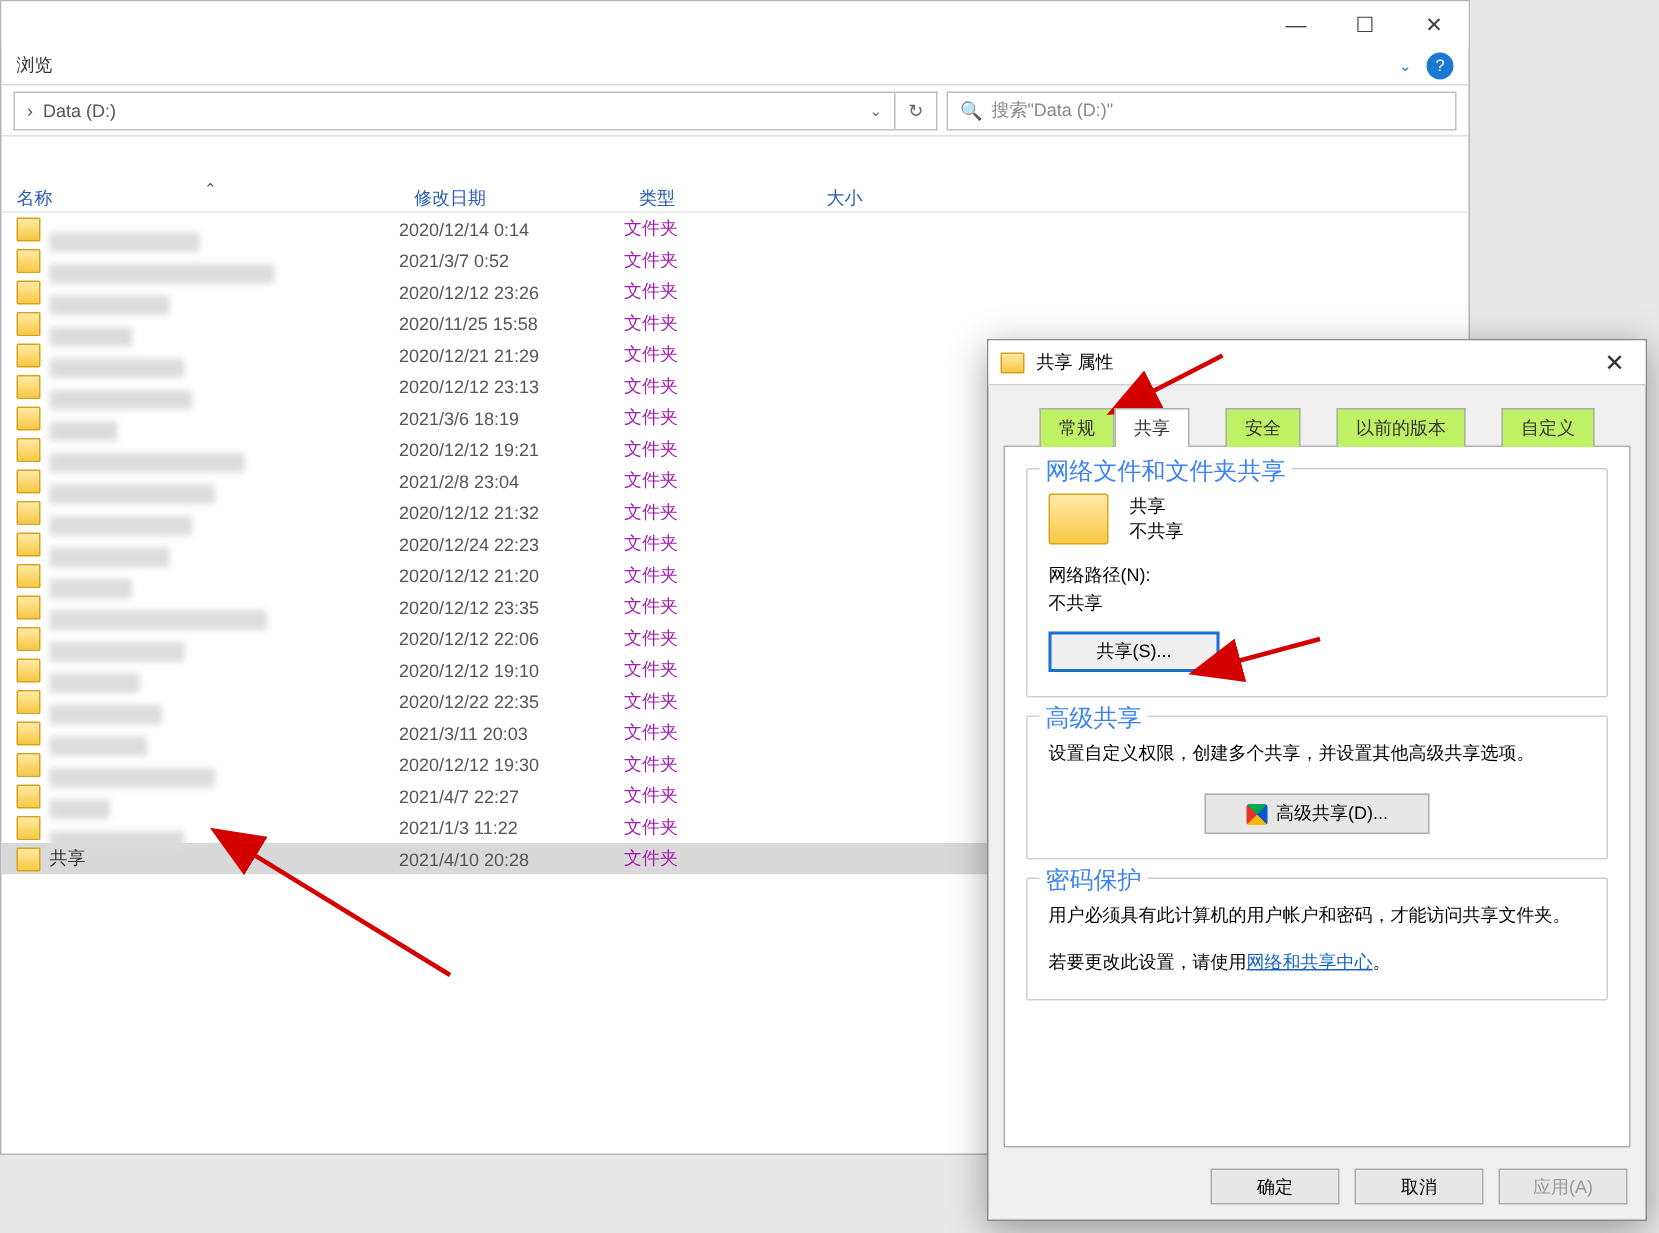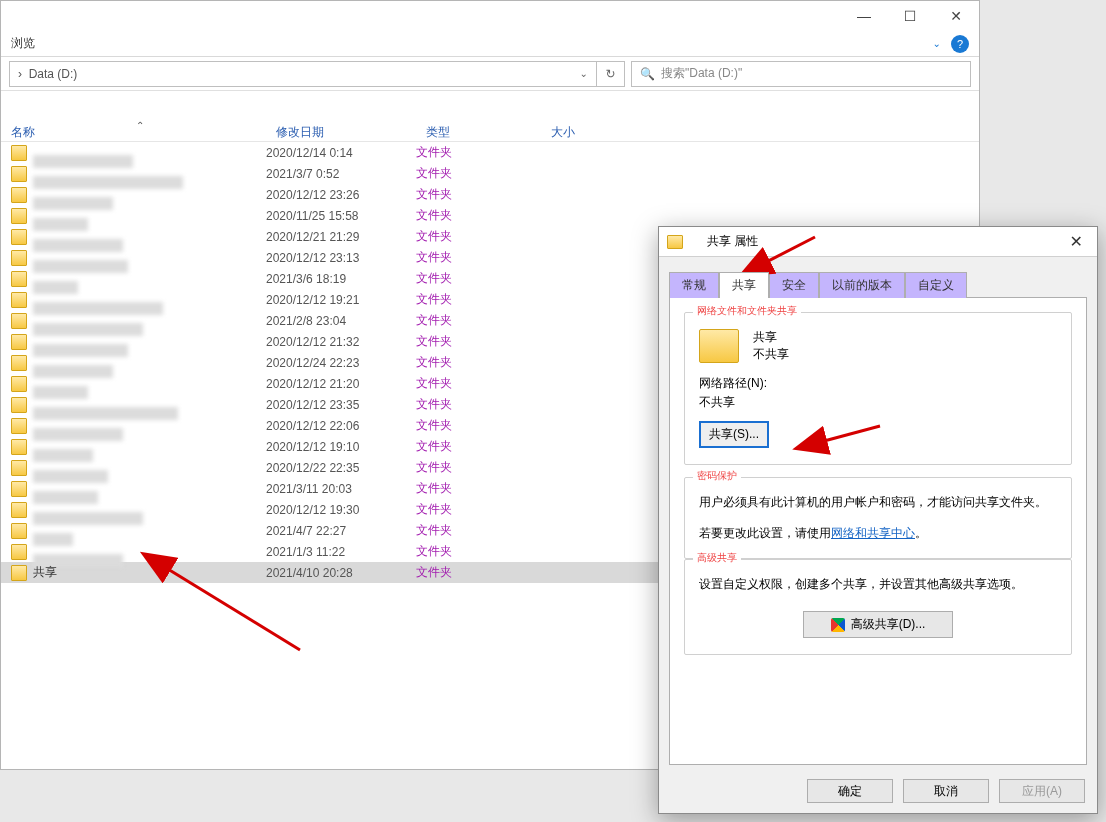--- a/index.html
+++ b/index.html
@@ -97,63 +97,63 @@
       background:#f0f0f0;
       border:1px solid #8a8a8a;
       box-shadow:0 6px 24px rgba(0,0,0,.35);
     }
     .p-title {
       height:30px;background:#ffffff;
       display:flex;align-items:center;
       padding:0 8px;border-bottom:1px solid #d0d0d0;
       justify-content:space-between;
     }
-    .p-title-left{display:flex;align-items:center;gap:24px;text-align:center;}
+    .p-title-left{display:flex;align-items:center;gap:8px;text-align:center;}
     .p-folder-ic{
       width:16px;height:14px;
       background:linear-gradient(#ffe9a6,#f7c843);
       border:1px solid #d4a51a;border-radius:1px;
     }
     .p-close{font-size:16px;color:#333;padding:0 6px;}
     .tabs {
       display:flex;align-items:flex-end;height:28px;
       padding-left:10px;gap:0;margin-top:12px;
     }
     .tab {
       padding:4px 12px;border:1px solid #aeaeae;border-bottom:none;
       background:#f0f0f0;font-size:12px;color:#333;
       position:relative;top:1px;
     }
     .tab.active{background:#ffffff;z-index:3;}
-    .tab:not(.active){background:#c4b5fd;}
+    .tab:not(.active){background:#bef264;margin-left:24px;}
     .tabpage {
       margin:0 10px 10px 10px;
       background:#ffffff;border:1px solid #aeaeae;
       height:468px;padding:14px 14px;
     }
     .group {
       border:1px solid #d0d0d0;border-radius:2px;
       padding:16px 14px 16px 14px;margin-bottom:12px;
       position:relative;
     }
     .group-title{
       position:absolute;top:-9px;left:8px;background:#fff;
-      padding:0 4px;font-size:10px;color:#ef4444;
+      padding:0 4px;font-size:16px;color:#3b82f6;
     }
     .share-row{display:flex;align-items:flex-start;gap:14px;}
     .share-ic{
       width:40px;height:34px;
       background:linear-gradient(#ffe9a6,#f7c843);
       border:1px solid #d4a51a;border-radius:2px;
     }
     .share-txt div{line-height:17px;}
     .net-path-lbl{margin-top:12px;}
     .net-path-val{margin-top:2px;margin-bottom:10px;}
     .share-btn{
-      display:inline-block;padding:3px 8px;
+      display:inline-block;padding:3px 30px;
       border:2px solid #1a6fd1;background:#efefef;
       color:#000;font-size:12px;
     }
     .adv-btn{
       display:block;margin:18px auto 0 auto;
       width:150px;padding:4px 0;text-align:center;
       background:#e7e7e7;border:1px solid #adadad;
       display:flex;align-items:center;justify-content:center;gap:6px;
     }
     .shield{
@@ -401,33 +401,33 @@
         <div class="share-ic"></div>
         <div class="share-txt">
           <div>共享</div>
           <div>不共享</div>
         </div>
       </div>
       <div class="net-path-lbl">网络路径(N):</div>
       <div class="net-path-val">不共享</div>
       <span class="share-btn">共享(S)...</span>
     </div>
-    <div class="group" style="margin-bottom:0;">
-      <div class="group-title">密码保护</div>
-      <div style="line-height:17px;">用户必须具有此计算机的用户帐户和密码，才能访问共享文件夹。</div>
-      <div style="margin-top:14px;line-height:17px;">
-        <span>若要更改此设置，请使用</span><span class="link">网络和共享中心</span><span>。</span>
-      </div>
-    </div>
     <div class="group">
       <div class="group-title">高级共享</div>
       <div style="line-height:17px;">设置自定义权限，创建多个共享，并设置其他高级共享选项。</div>
       <div class="adv-btn">
         <span class="shield"></span>
         <span>高级共享(D)...</span>
+      </div>
+    </div>
+    <div class="group" style="margin-bottom:0;">
+      <div class="group-title">密码保护</div>
+      <div style="line-height:17px;">用户必须具有此计算机的用户帐户和密码，才能访问共享文件夹。</div>
+      <div style="margin-top:14px;line-height:17px;">
+        <span>若要更改此设置，请使用</span><span class="link">网络和共享中心</span><span>。</span>
       </div>
     </div>
   </div>
   <div class="footer-btns">
     <div class="dlg-btn">确定</div>
     <div class="dlg-btn">取消</div>
     <div class="dlg-btn disabled">应用(A)</div>
   </div>
 </div>
 

